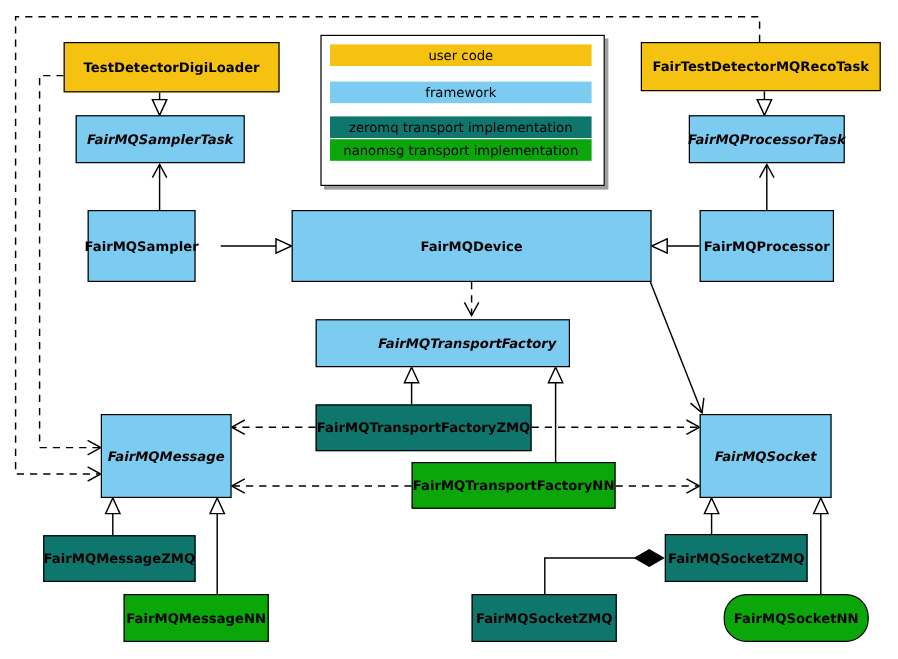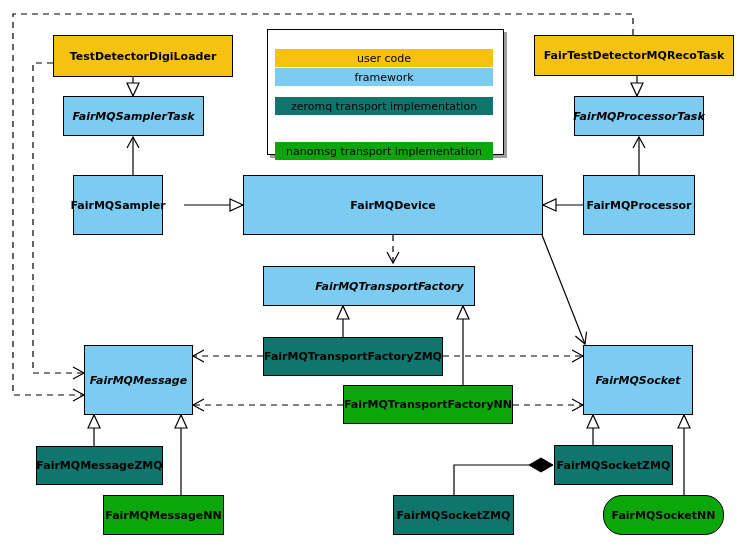--- a/index.html
+++ b/index.html
@@ -76,24 +76,24 @@
       <path d="M443,356 L583,356" stroke-dasharray="6,5" marker-end="url(#vee)"></path>
       <path d="M343,405 L193,405" stroke-dasharray="6,5" marker-end="url(#vee)"></path>
       <path d="M513,405 L583,405" stroke-dasharray="6,5" marker-end="url(#vee)"></path>
 
       <path d="M454,495 L454,465 L529,465"></path>
     </g>
     <polygon points="529,465 541,458 553,465 541,472" fill="#000000" stroke="#000000"></polygon>
   </svg>
 
   <div id="legend">
-    <div class="legend-row gold" style="top:7px;margin-top:12px;">user code</div>
+    <div class="legend-row gold" style="top:7px;">user code</div>
     <div class="legend-row blue" style="top:38px;">framework</div>
     <div class="legend-row red" style="top:67px;">zeromq transport implementation</div>
-    <div class="legend-row green" style="top:112px;">nanomsg transport implementation</div>
+    <div class="legend-row green" style="top:86px;">nanomsg transport implementation</div>
   </div>
 
   <div class="node gold" style="left:53px;top:35px;width:180px;height:42px;">TestDetectorDigiLoader</div>
 
   <div class="node gold" style="left:534px;top:35px;width:200px;height:41px;">FairTestDetectorMQRecoTask</div>
 
   <div class="node blue abstract" style="left:63px;top:96px;width:141px;height:40px;">FairMQSamplerTask</div>
 
   <div class="node blue abstract" style="left:574px;top:96px;width:130px;height:40px;">FairMQProcessorTask</div>
 

